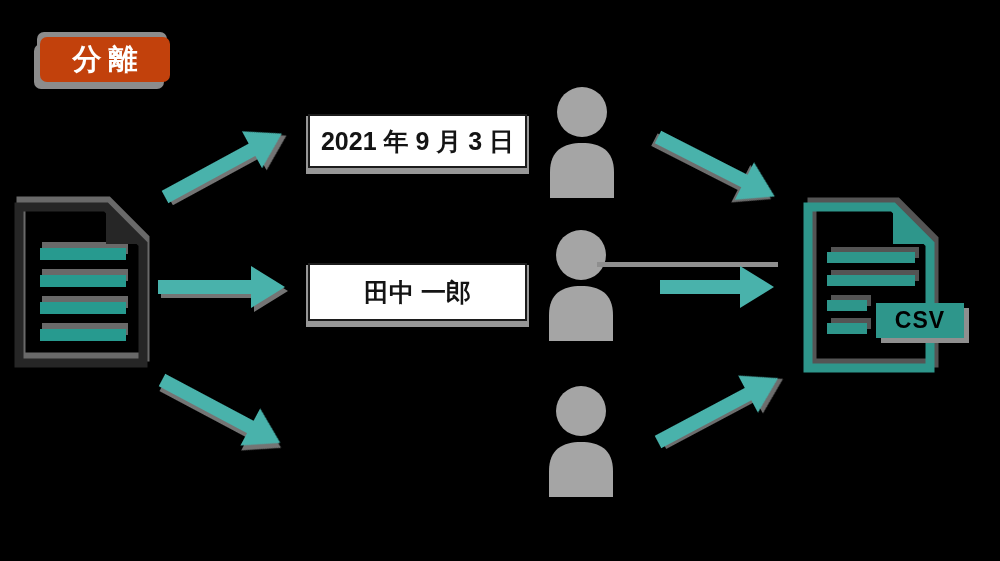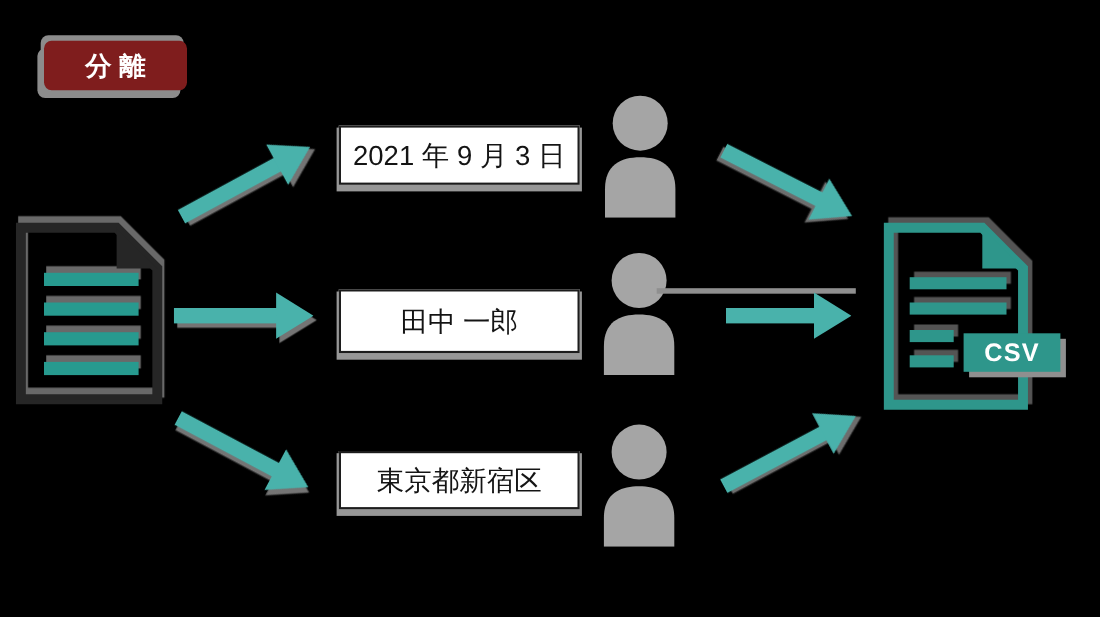--- a/index.html
+++ b/index.html
@@ -1,32 +1,32 @@
 <!DOCTYPE html>
 <html><head>
 <meta charset="utf-8">
 <style>
   html,body{margin:0;padding:0;background:#000;}
   *{box-sizing:border-box;font-family:"Liberation Sans","DejaVu Sans",sans-serif;}
   .canvas{position:relative;width:1000px;height:561px;background:#000;overflow:hidden;}
 
   .stage-badge{
     position:absolute;display:flex;align-items:center;justify-content:center;
-    background:#7f1d1d;color:#fff;font-weight:700;font-size:24px;letter-spacing:7px;
+    background:#c2410c;color:#fff;font-weight:700;font-size:29px;letter-spacing:7px;
     padding-left:7px; 
     border-radius:7px;
     box-shadow:-6px 7px 0 #8c8c8c,-3px -5px 0 #8c8c8c;
   }
   .badge-left{left:40px;top:37px;width:130px;height:45px;}
   .badge-right{left:698px;top:39px;width:134px;height:43px;}
 
   .field-box{
     position:absolute;width:219px;background:#fff;border:2px solid #1c1c1c;
     display:flex;align-items:center;justify-content:center;
-    color:#141414;font-weight:400;font-size:25px;
+    color:#141414;font-weight:700;font-size:25px;
     box-shadow:0 4px 0 2px #979797;
   }
   .field-date{left:308px;top:114px;height:54px;}
   .field-name{left:308px;top:263px;height:58px;}
   .field-address{left:308px;top:410px;height:53px;}
 
   .icon-wrap{position:absolute;line-height:0;}
   .src-doc{left:12px;top:200px;filter:drop-shadow(2px -6px 0 rgba(140,140,140,0.75));}
   .out-doc{left:798px;top:200px;filter:drop-shadow(4px -5px 0 rgba(140,140,140,0.6));}
   .person-1{left:544px;top:86px;}
@@ -40,21 +40,21 @@
   .arrow-2{left:158px;top:262px;}
   .arrow-3{left:162px;top:355px;transform:rotate(28deg);}
   .arrow-4{left:658px;top:112px;transform:rotate(27deg);filter:drop-shadow(-2px 4px 0 rgba(136,136,136,0.8));}
   .arrow-5{left:660px;top:262px;filter:none;}
   .arrow-6{left:658px;top:417px;transform:rotate(-28deg);filter:drop-shadow(4px 3px 0 rgba(136,136,136,0.8));}
 
   .shadow-line{position:absolute;left:597px;top:262px;width:181px;height:5px;background:#8f8f8f;}
 
   .csv-badge{
     position:absolute;left:876px;top:303px;width:88px;height:35px;
-    background:#2e968b;color:#ffffff;font-weight:700;font-size:23px;letter-spacing:1px;
+    background:#2e968b;color:#000000;font-weight:700;font-size:23px;letter-spacing:1px;
     display:flex;align-items:center;justify-content:center;
     box-shadow:5px 5px 0 #8f8f8f;z-index:3;
   }
 </style>
 </head>
 <body>
 
 <div class="canvas">
 
   <div class="stage-badge badge-left">分離</div>
@@ -87,23 +87,20 @@
       <rect x="0" y="18" width="104" height="14"></rect>
         <polygon points="100,4 134,25 100,46"></polygon>
     </svg>
   </div>
 
   <div class="field-box field-date">
     <span>2021 年 9 月 3 日</span>
   </div>
   <div class="field-box field-name">
     <span>田中 一郎</span>
-  </div>
-  <div class="field-box field-address">
-    <span>東京都新宿区</span>
   </div>
 
   <div class="icon-wrap person-1">
     <svg width="76" height="112" viewBox="0 0 76 112">
       <circle cx="38" cy="26" r="25" fill="#a5a5a5"></circle>
       <path d="M6,112 V86 C6,64 20,57 38,57 C56,57 70,64 70,86 V112 Z" fill="#a5a5a5"></path>
     </svg>
   </div>
   <div class="icon-wrap person-2">
     <svg width="76" height="112" viewBox="0 0 76 112">

